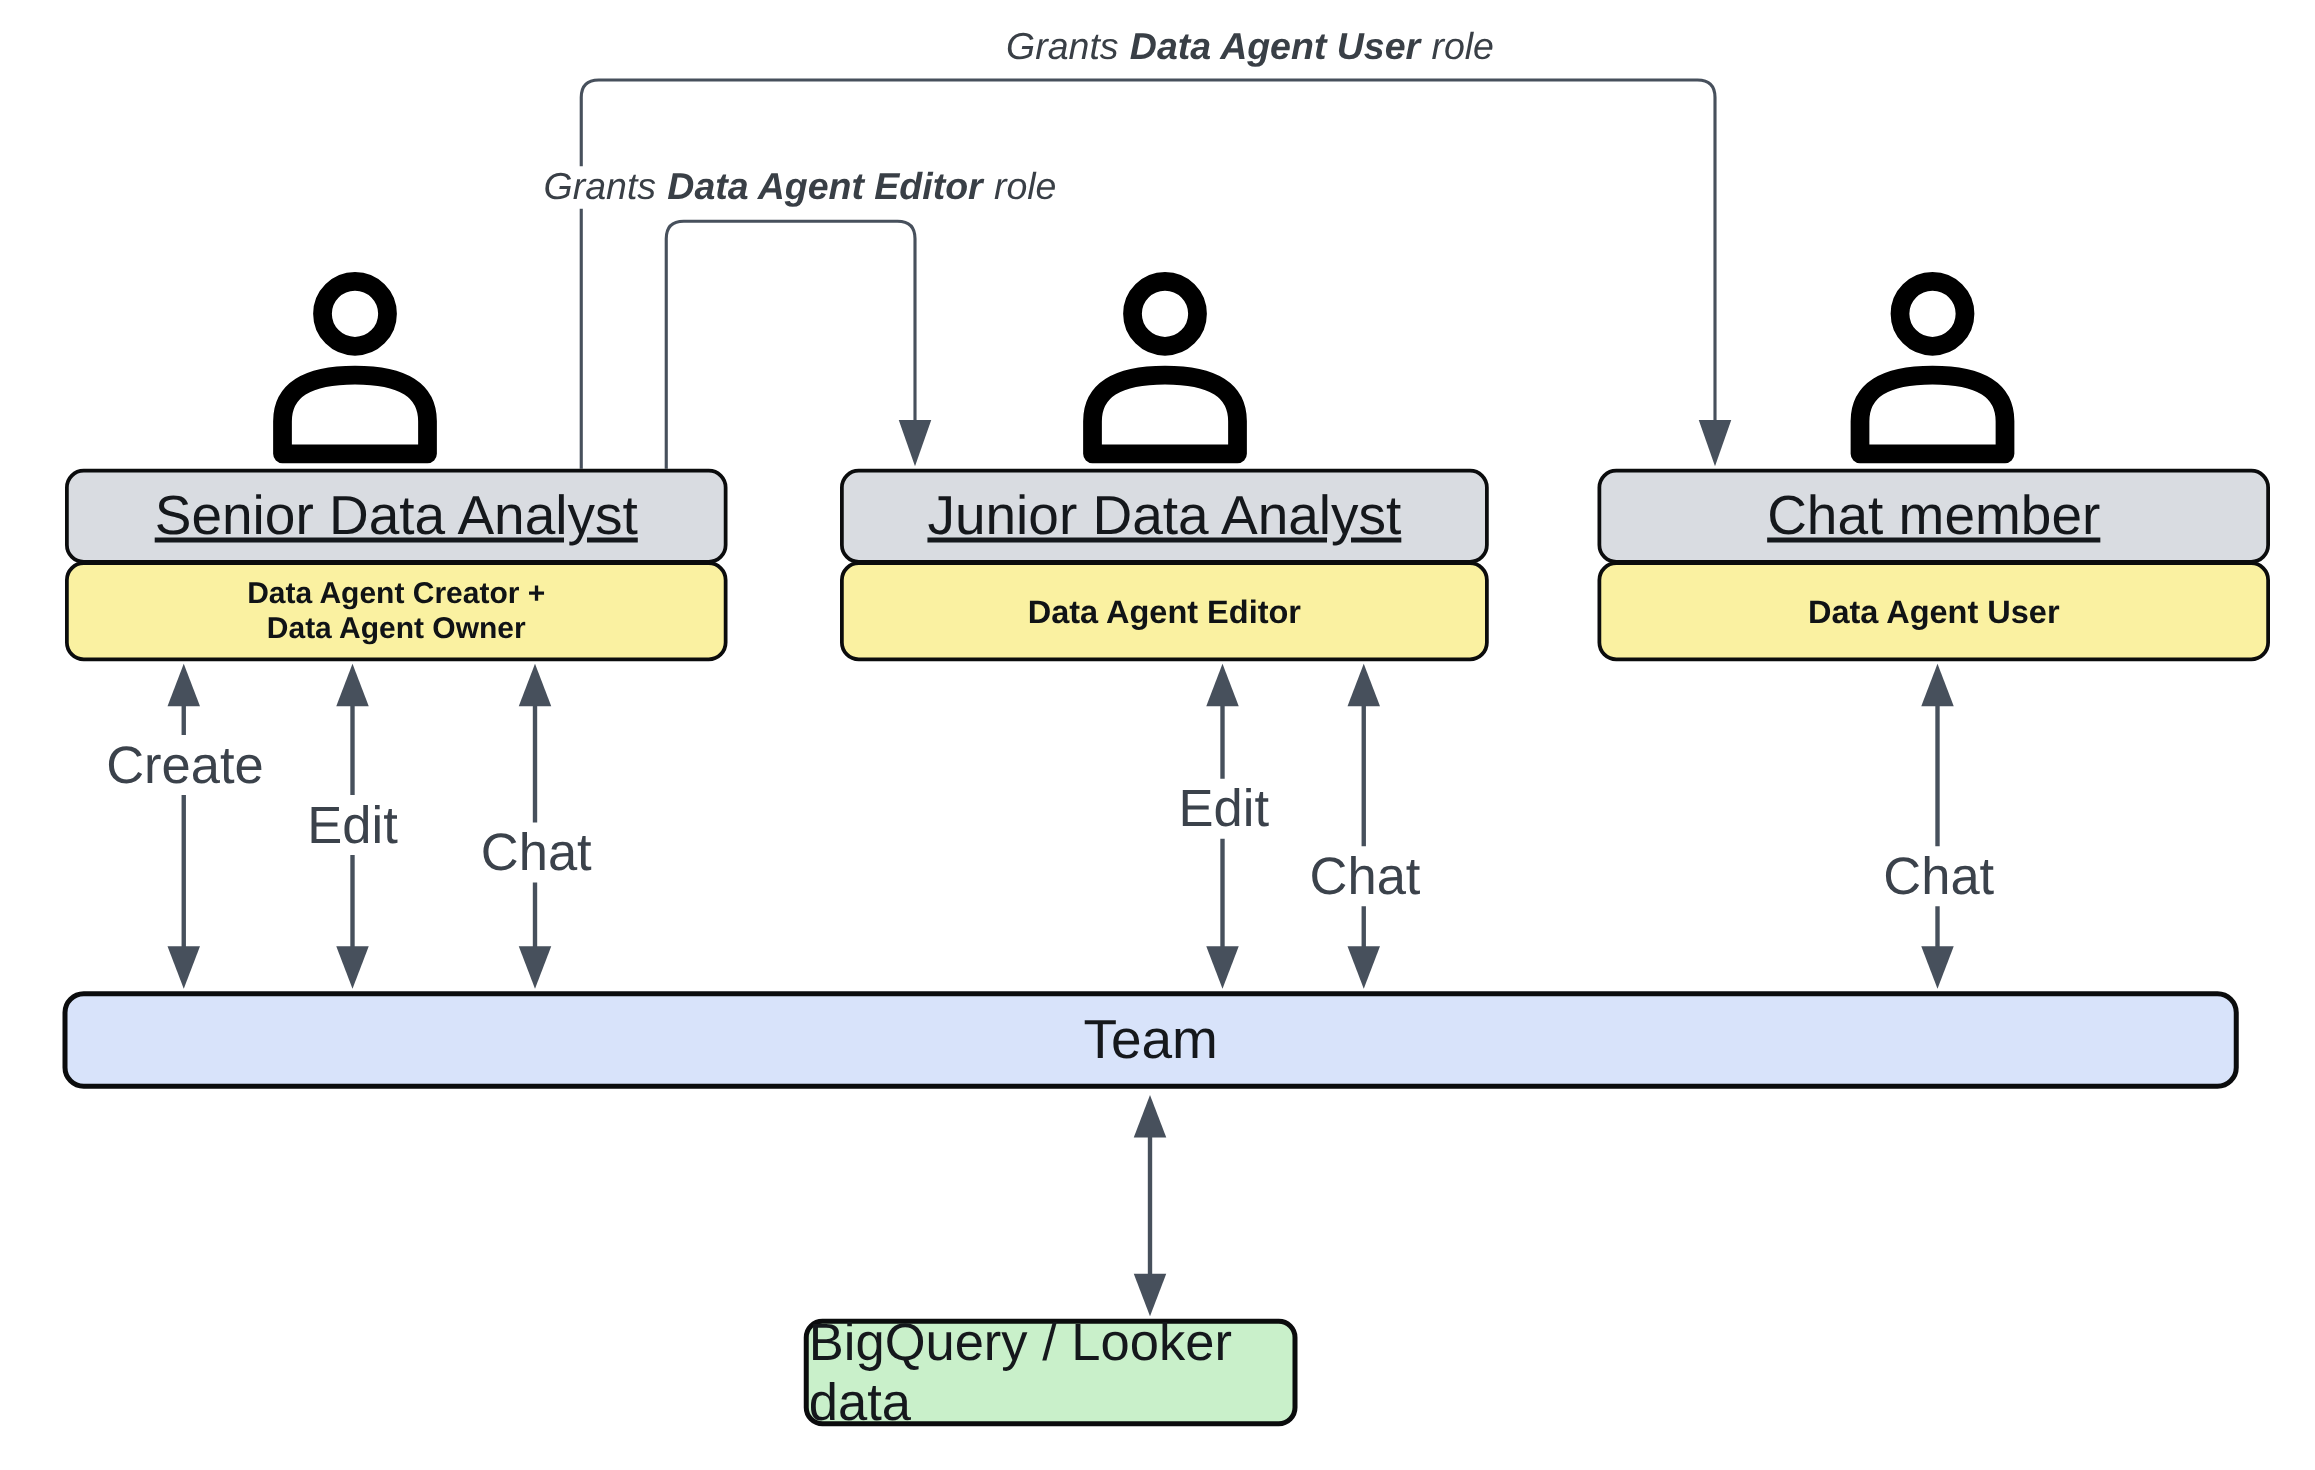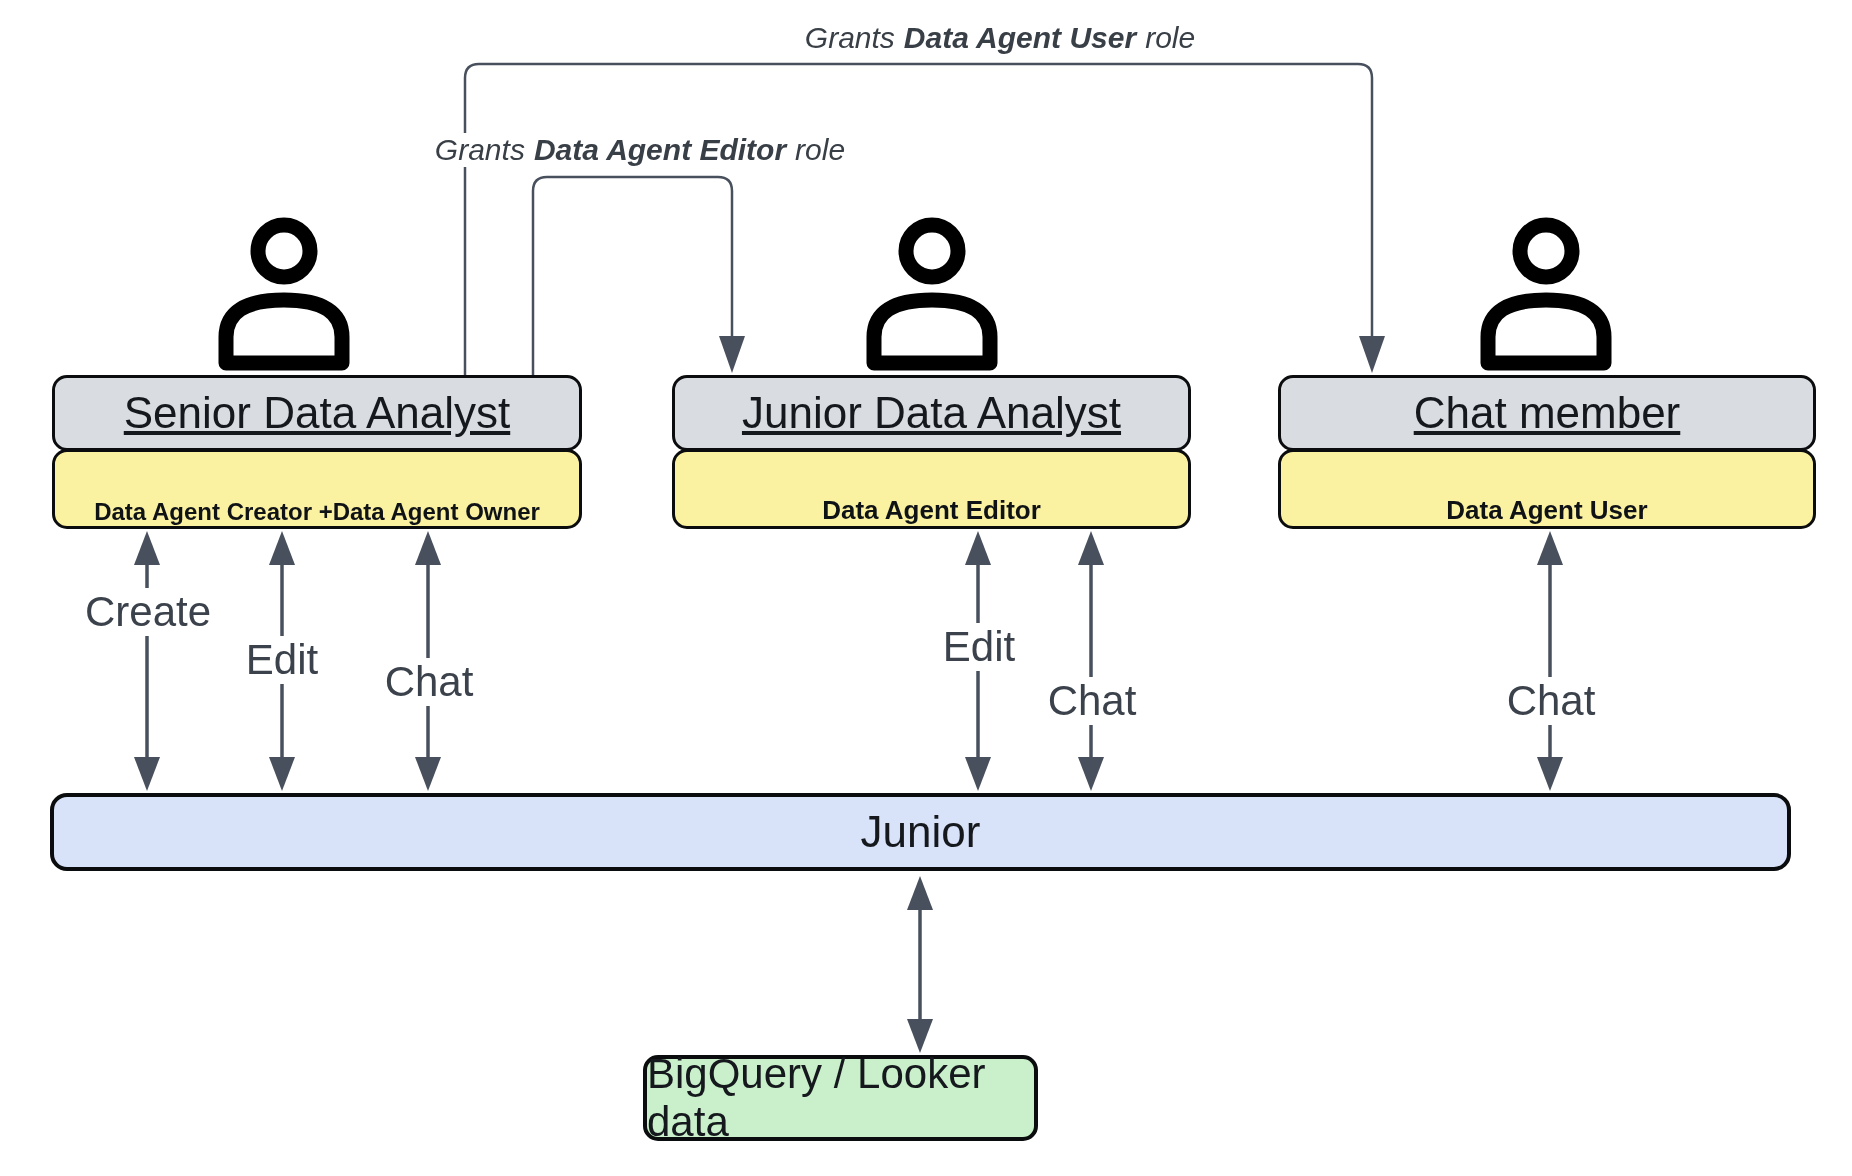--- a/index.html
+++ b/index.html
@@ -17,21 +17,21 @@
     border:3.5px solid var(--border);
     border-radius:15px;
     display:flex;align-items:center;justify-content:center;
     font-size:44px;color:#15181c;z-index:3;text-decoration:underline;
   }
   .role-box{
     position:absolute;height:74px;
     background:var(--role-box);
     border:3.5px solid var(--border);
     border-radius:15px;
-    display:flex;align-items:flex-end;justify-content:center;
+    display:flex;flex-direction:column;align-items:center;justify-content:center;
     font-weight:700;color:#101316;z-index:2;
     text-align:center;
   }
   .role-box.two-line{font-size:24px;line-height:28px;}
   .role-box.one-line{font-size:26px;}
 
   .agent-bar{
     position:absolute;left:50px;top:793px;width:1733px;height:70px;
     background:var(--agent-bar);
     border:4px solid var(--border);
@@ -164,20 +164,20 @@
   </div>
 
   <div class="action-label" style="left:148px;top:612px">Create</div>
   <div class="action-label" style="left:282px;top:660px">Edit</div>
   <div class="action-label" style="left:429px;top:682px">Chat</div>
   <div class="action-label" style="left:979px;top:647px">Edit</div>
   <div class="action-label" style="left:1092px;top:701px">Chat</div>
   <div class="action-label" style="left:1551px;top:701px">Chat</div>
 
   <div class="agent-bar">
-    <span>Junior</span>
+    <span>Team</span>
   </div>
 
   <div class="datastore-box">
     <span>BigQuery / Looker data</span>
   </div>
 
 </div>
 
 </body></html>

